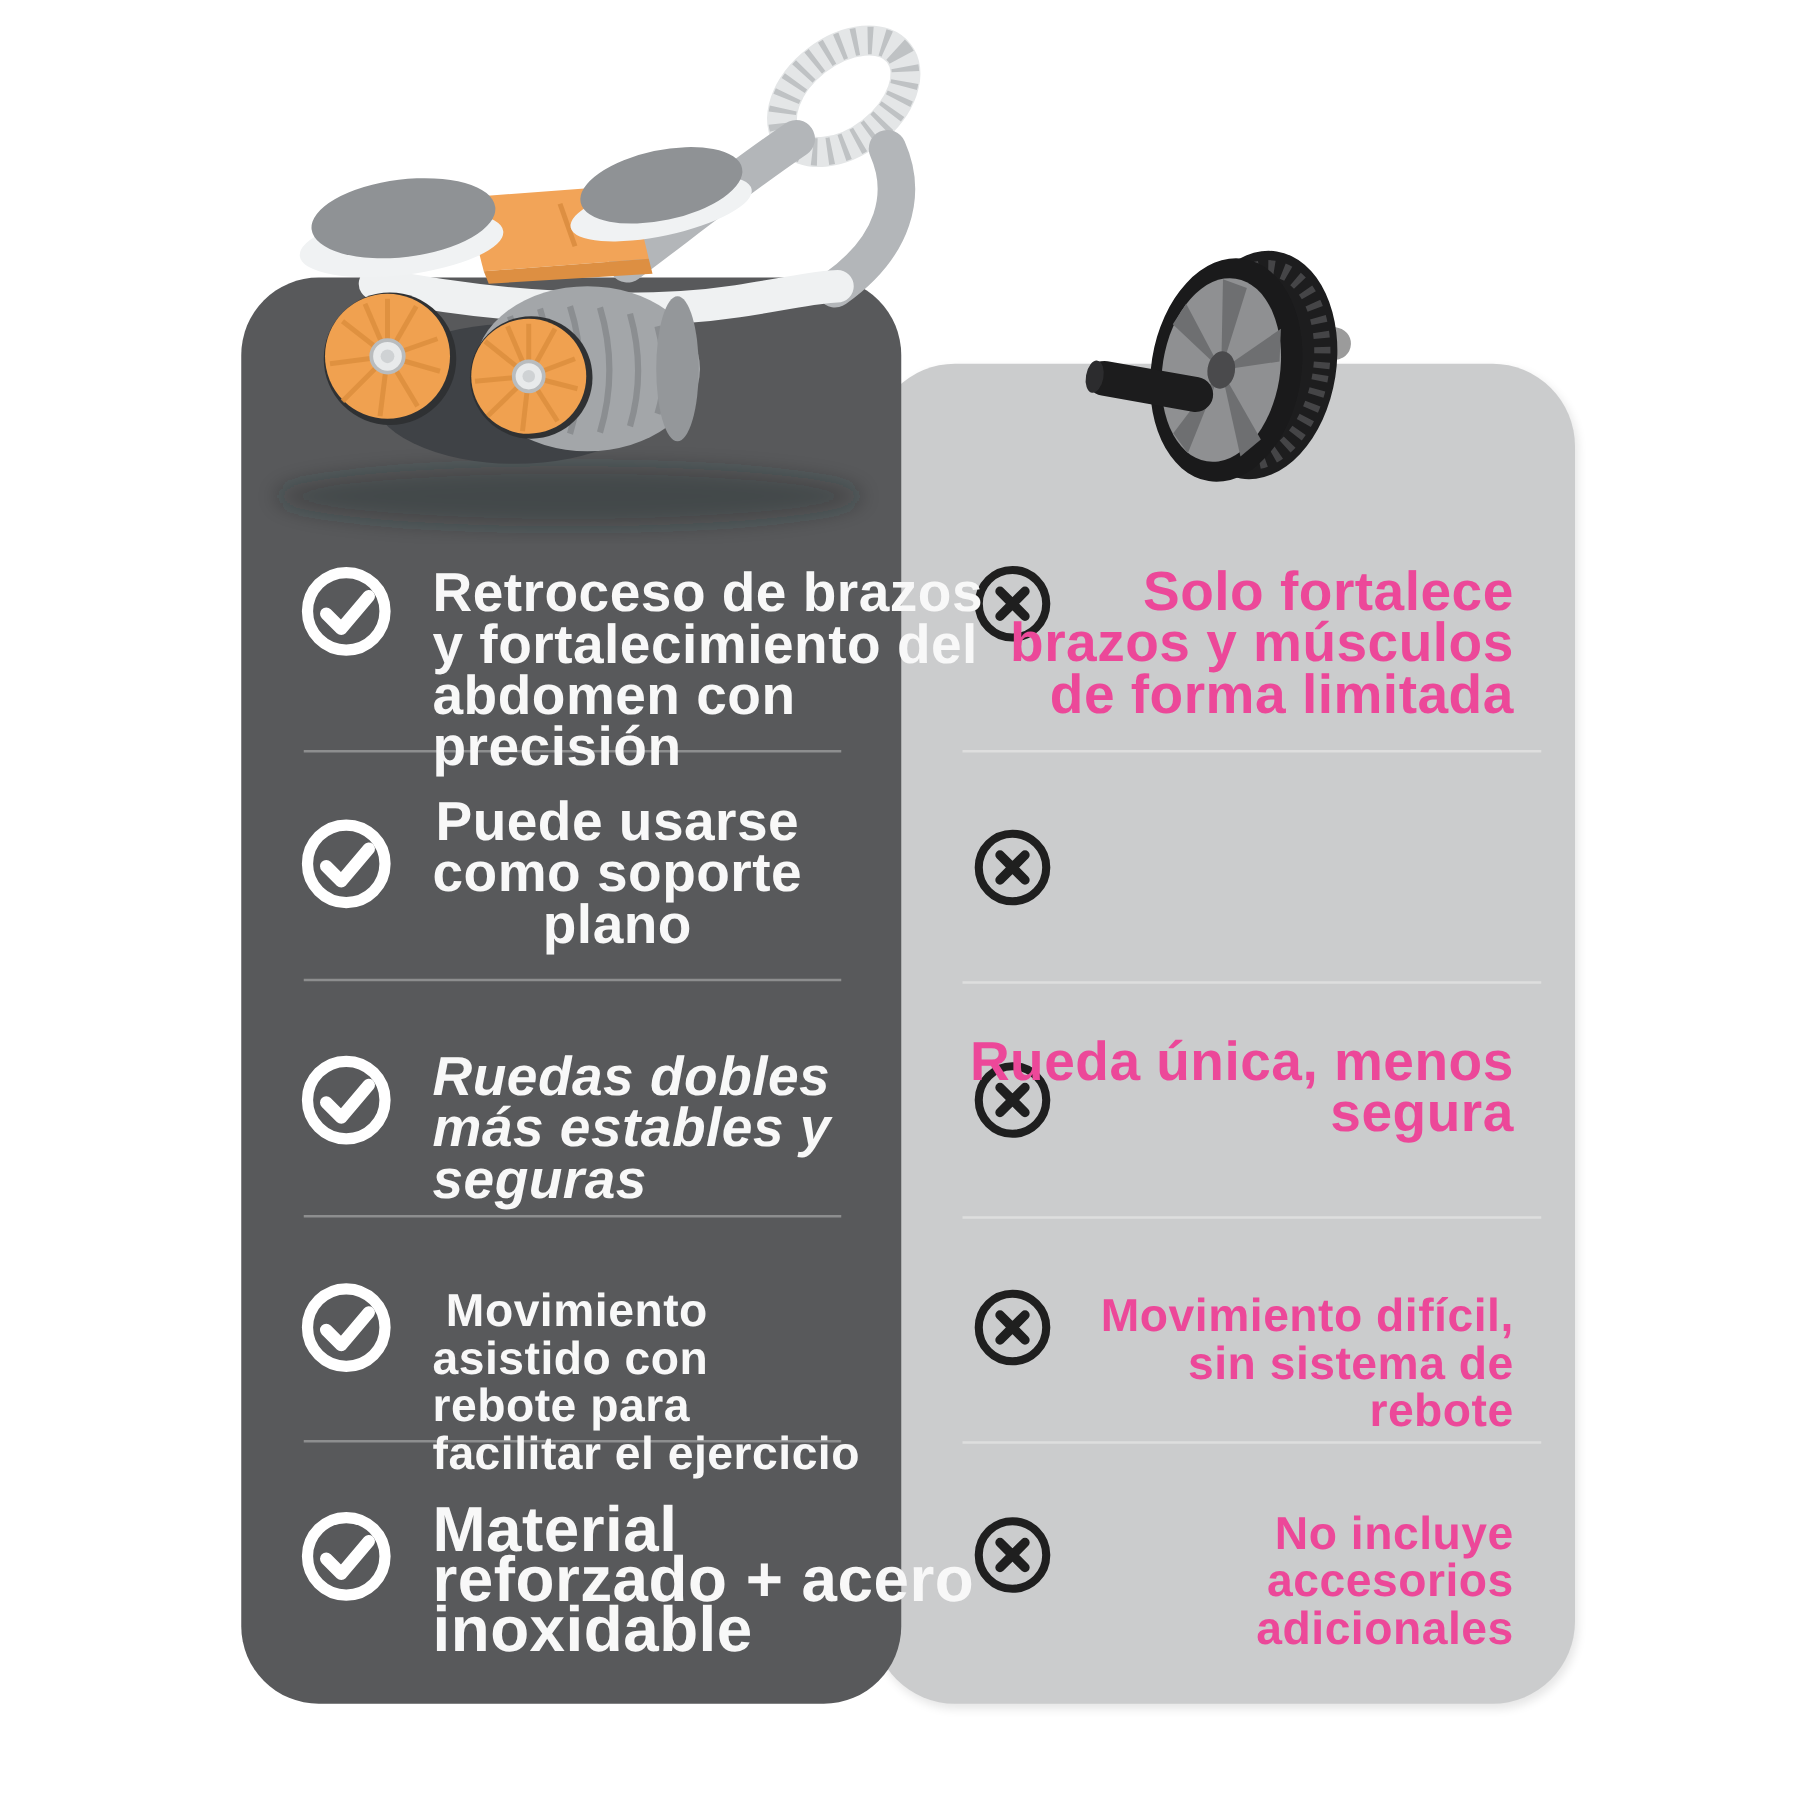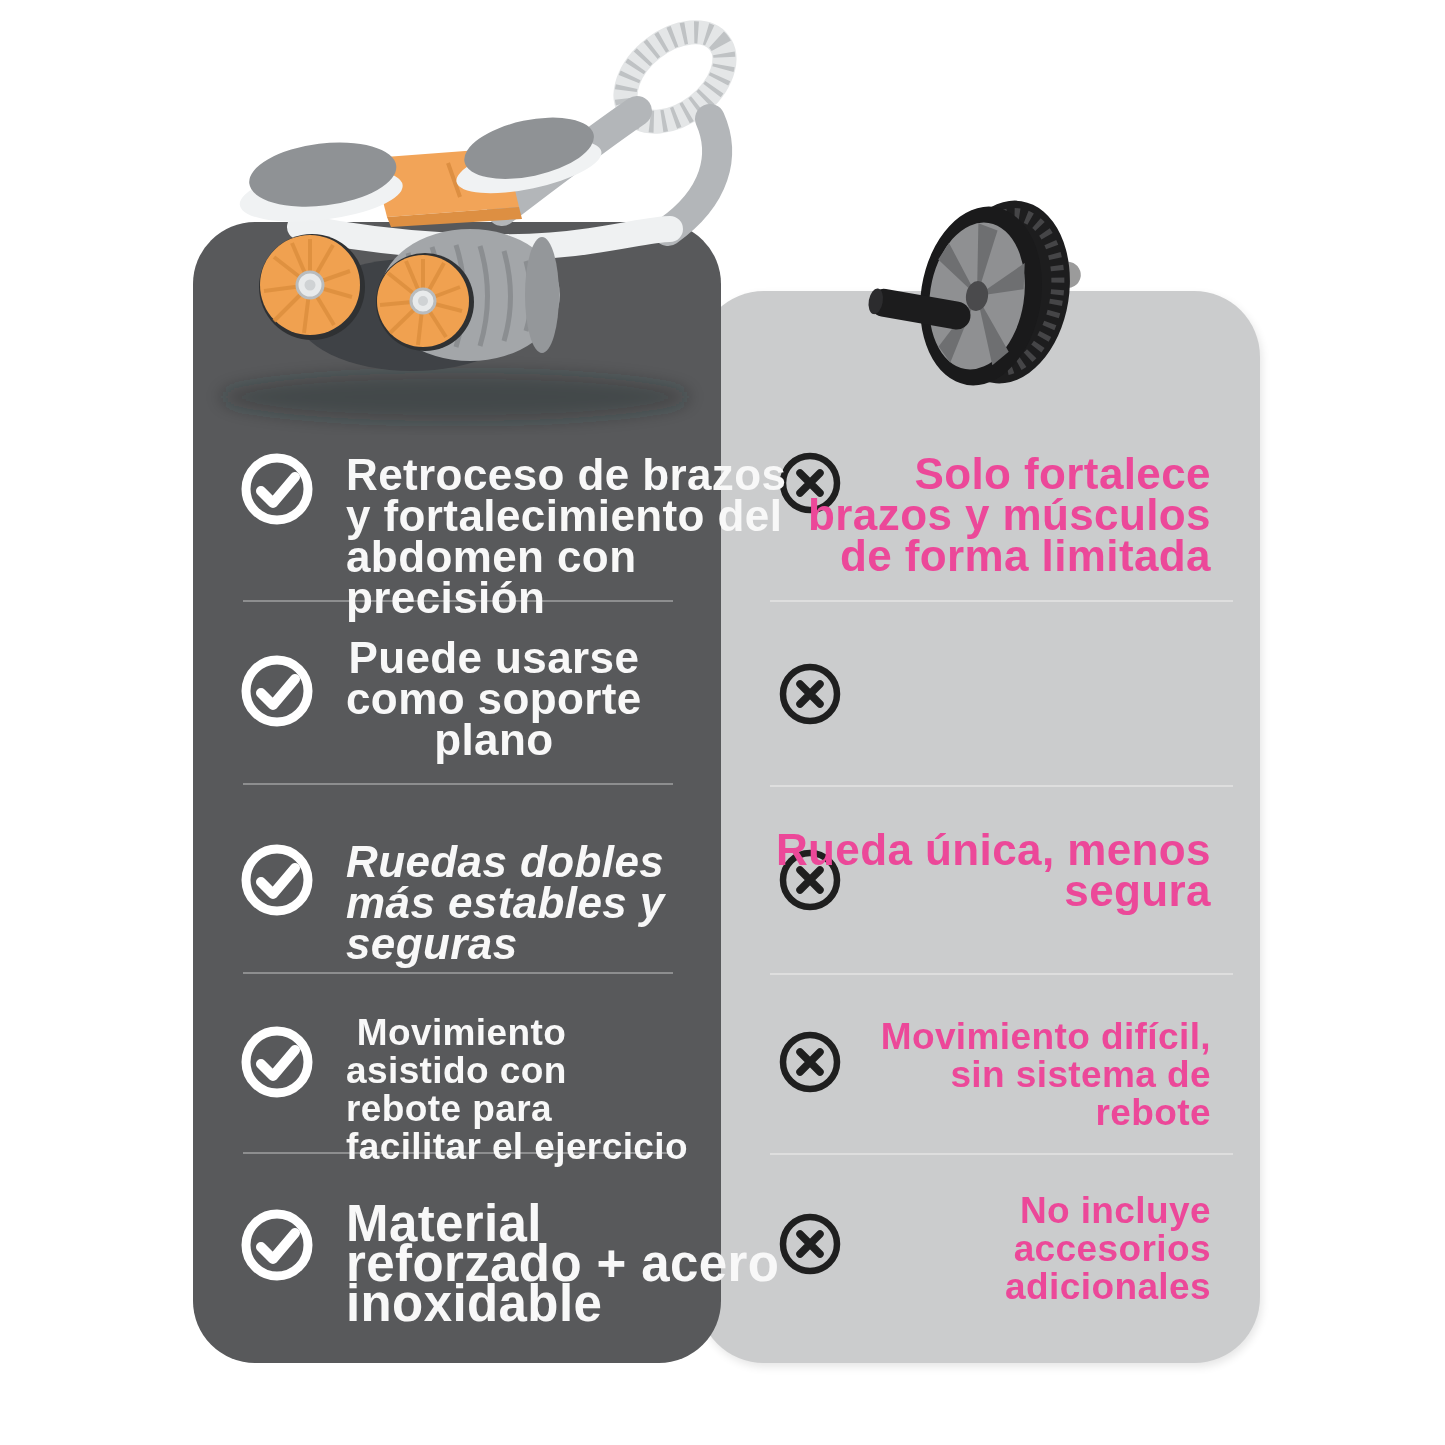--- a/index.html
+++ b/index.html
@@ -22,21 +22,21 @@
   .div-light{background:#dedede;}
   .icon{position:absolute;z-index:5;}
   .txt{
     position:absolute;z-index:5;font-weight:bold;white-space:pre-line;
     letter-spacing:0.4px;
   }
   .txt.left-side{left:346px;color:#f8f8f8;text-align:left;}
   .txt.right-side{right:234px;color:#ec4899;text-align:right;}
   .sz-lg{font-size:44px;line-height:41px;}
   .sz-md{font-size:51px;line-height:40px;}
-  .sz-sm{font-size:37px;line-height:38px;}
+  .sz-sm{font-size:37px;line-height:38px;margin-top:16px;}
   svg{display:block;}
   .product{position:absolute;z-index:4;}
 </style>
 </head>
 <body>
 
 <div class="canvas">
 
   <div id="panel-right" class="panel"></div>
   <div id="panel-left" class="panel"></div>

